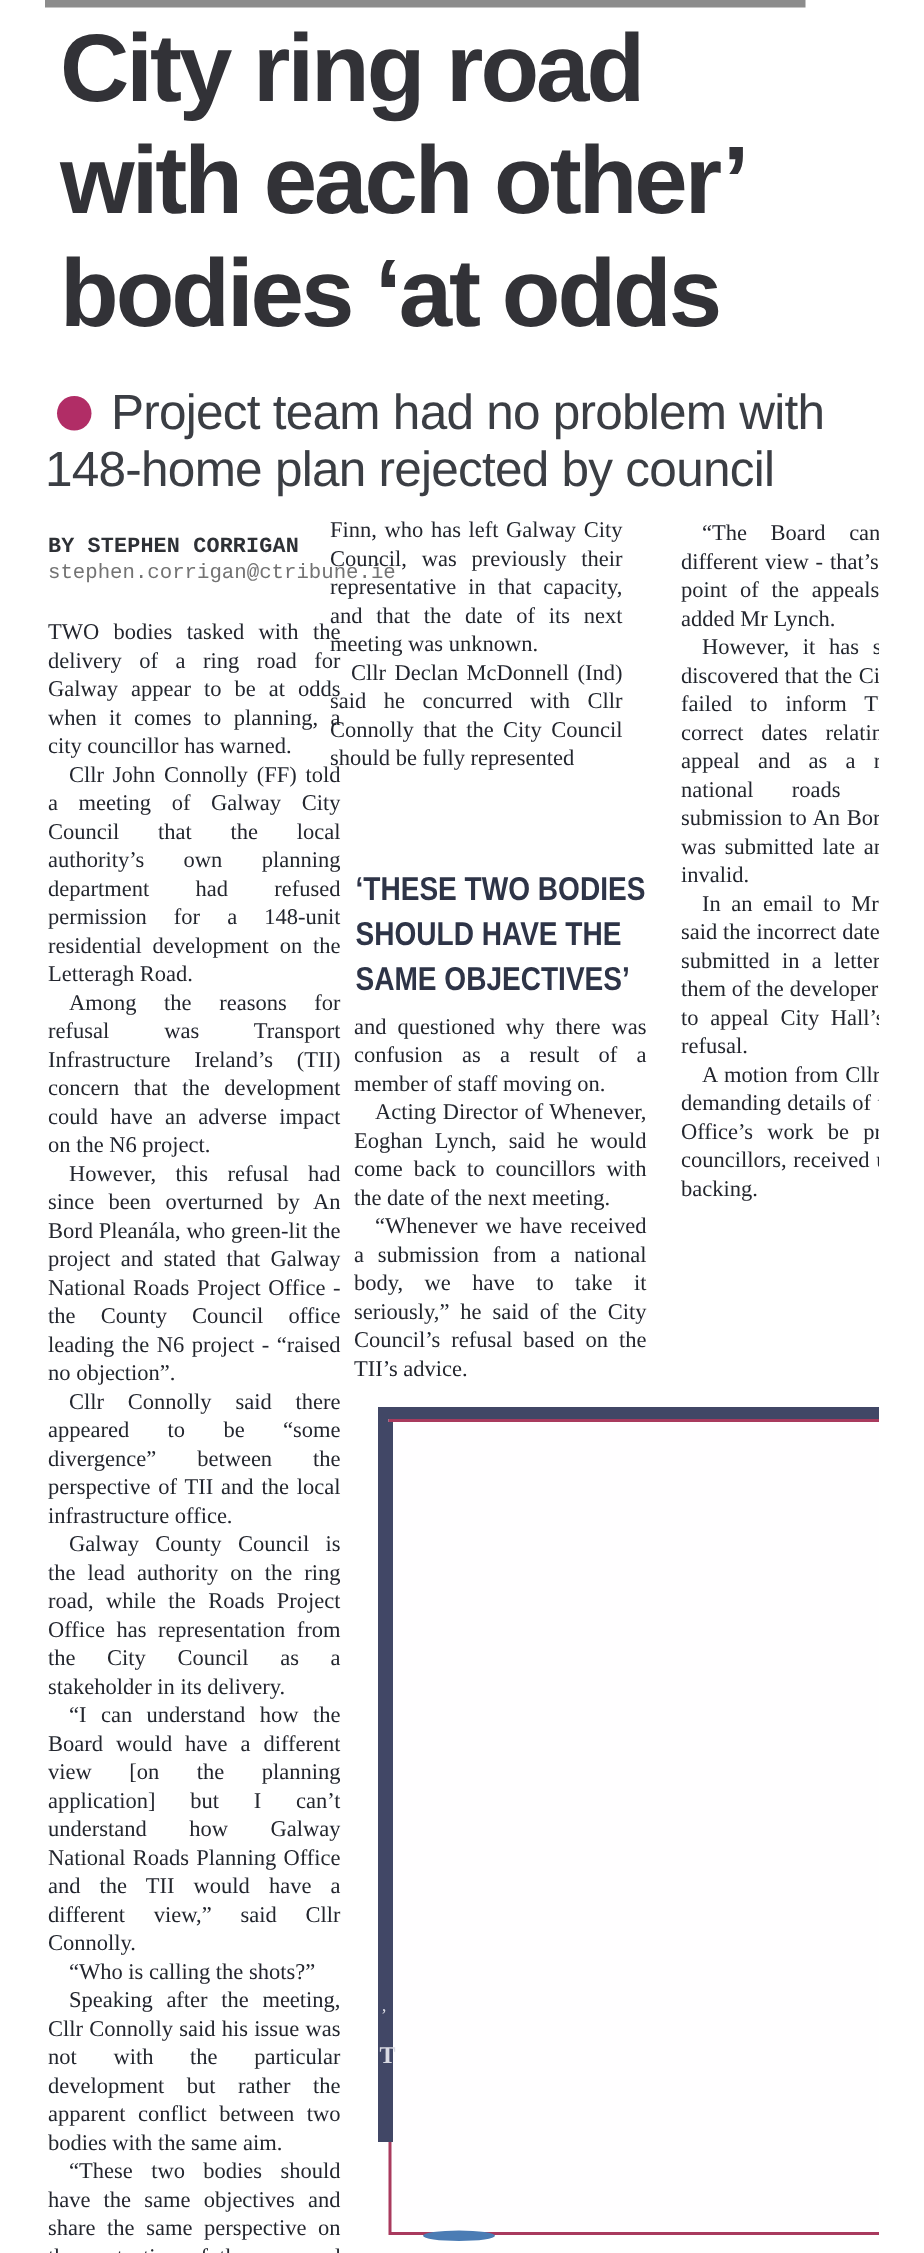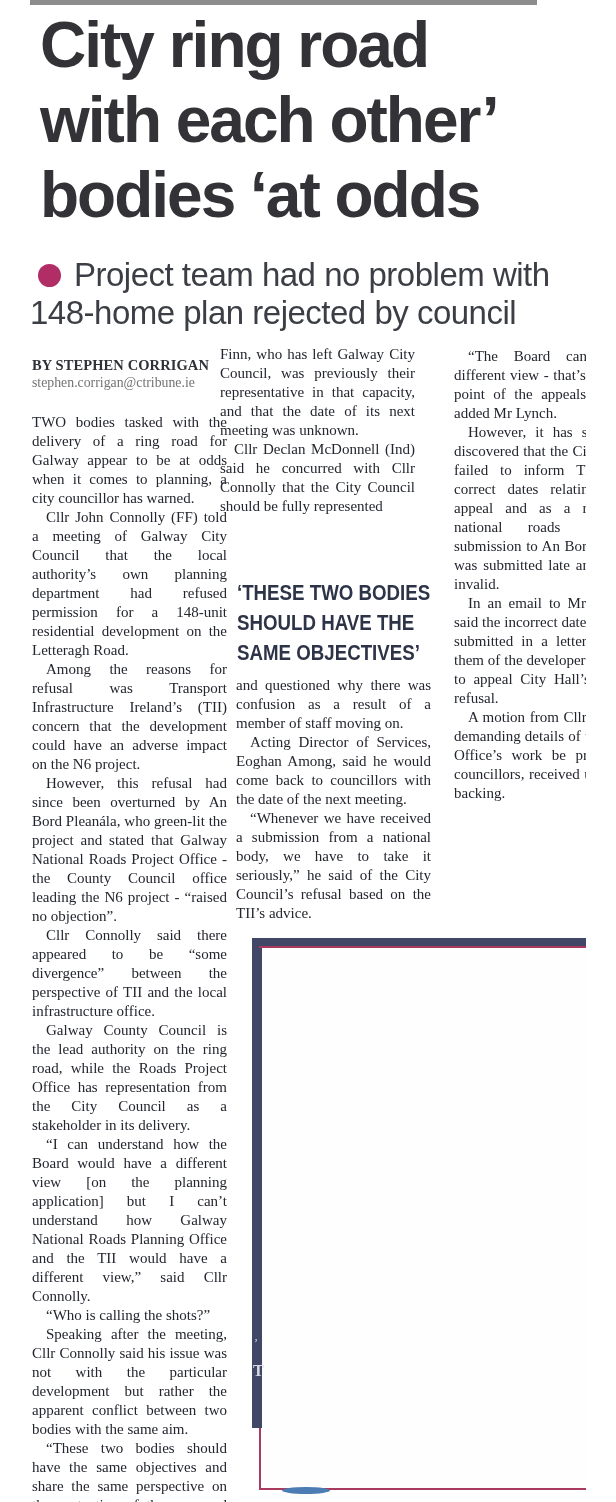--- a/index.html
+++ b/index.html
@@ -26,21 +26,21 @@
     font-family:"Liberation Sans", sans-serif; font-weight:400;
     font-size:33px; line-height:38px; color:#3b3e44; letter-spacing:-0.5px;
   }
   .bullet {
     display:inline-block; width:23px; height:23px; border-radius:50%;
     background:#b12d66; margin:0 13px 0 8px; position:relative; top:1px;
   }
 
   
   .byline-block { position:absolute; left:2px; top:356px; width:196px;
-    font-family:Liberation Serif, serif; line-height:18px; }
+    font-family:Liberation Mono, monospace; line-height:18px; }
   .byline-author { font-weight:700; font-size:14.5px; color:#2e3136; letter-spacing:0.1px; }
   .byline-email { font-weight:400; font-size:13.8px; color:#737373; }
 
   
   .coltext { position:absolute; text-align:justify; font-size:15px; line-height:19px; color:#23262e; }
   .coltext p { text-indent:14px; }
   .coltext p:first-child { text-indent:0; }
   .coltext.indent-first p:first-child { text-indent:14px; }
   .col1 { left:2px;  top:413px; width:195px; height:1089px; overflow:hidden; }
   .col2-top { left:190px; top:345px; width:195px; }
@@ -108,21 +108,21 @@
 
   <div class="coltext col2-top">
       <p>Finn, who has left Galway City Council, was previously their representative in that capacity, and that the date of its next meeting was unknown.</p>
       <p>Cllr Declan McDonnell (Ind) said he concurred with Cllr Connolly that the City Council should be fully represented</p>
     </div>
 
   <div class="pull-quote">‘THESE TWO BODIES SHOULD HAVE THE SAME OBJECTIVES’</div>
 
   <div class="coltext col2-bottom">
       <p>and questioned why there was confusion as a result of a member of staff moving on.</p>
-      <p>Acting Director of Services, Eoghan Among, said he would come back to councillors with the date of the next meeting.</p>
+      <p>Acting Director of Whenever, Eoghan Lynch, said he would come back to councillors with the date of the next meeting.</p>
       <p>“Whenever we have received a submission from a national body, we have to take it seriously,” he said of the City Council’s refusal based on the TII’s advice.</p>
     </div>
 
   <div class="coltext col3 indent-first">
       <p>“The Board can take a different view - that’s the whole point of the appeals process,” added Mr Lynch.</p>
       <p>However, it has since been discovered that the City Council failed to inform TII of the correct dates relating to the appeal and as a result, the national roads authority’s submission to An Bord Pleanála was submitted late and deemed invalid.</p>
       <p>In an email to Mr Finn, TII said the incorrect dates had been submitted in a letter notifying them of the developer’s decision to appeal City Hall’s planning refusal.</p>
       <p>A motion from Cllr Connolly, demanding details of the Project Office’s work be provided to councillors, received unanimous backing.</p>
     </div>
 

